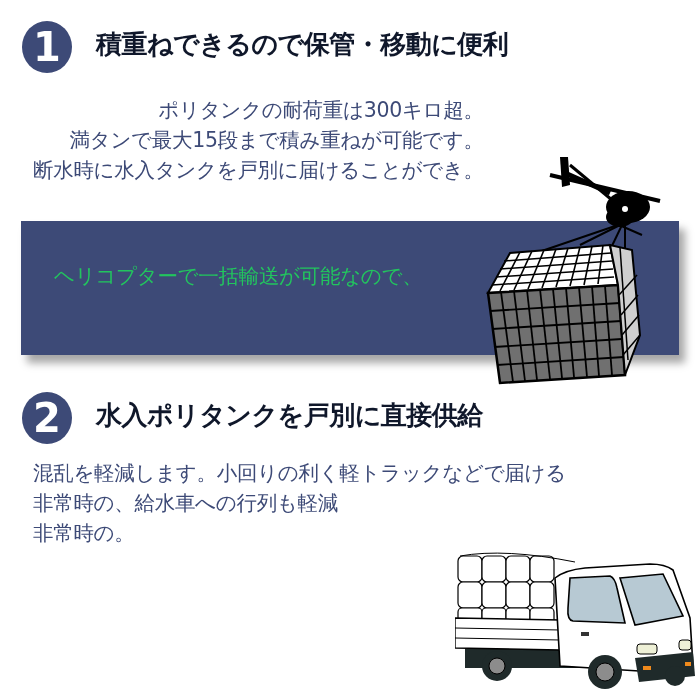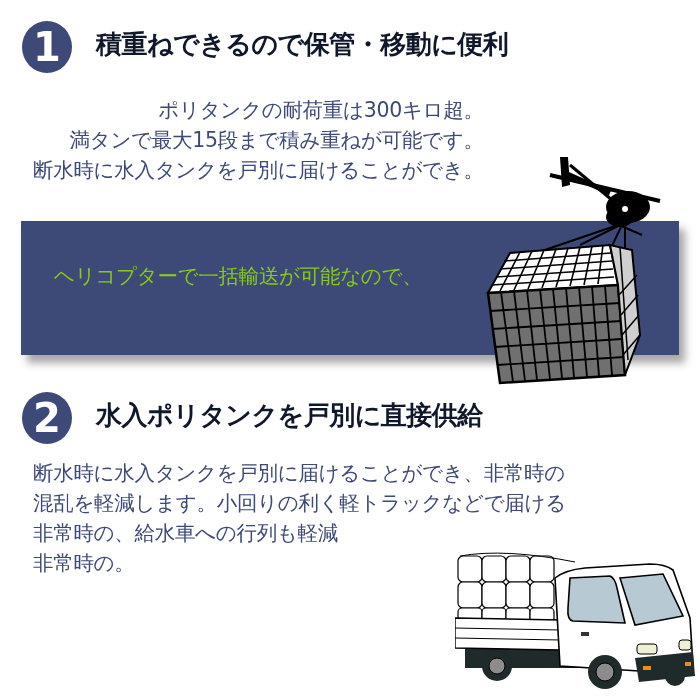--- a/index.html
+++ b/index.html
@@ -22,21 +22,21 @@
     position:absolute; font-size:20.5px; line-height:30px; color:#3d4a77;
     white-space:nowrap; letter-spacing:-0.3px;
   }
   .body-text div { height:30px; }
   .banner {
     position:absolute; left:21px; top:221px; width:658px; height:134px;
     background:#3d4a77;
     box-shadow: 6px 8px 8px rgba(0,0,0,0.35);
   }
   .banner-text {
-    position:absolute; left:33px; top:40px; color:#84cc16; font-size:20.5px;
+    position:absolute; left:33px; top:40px; color:#22c55e; font-size:20.5px;
     line-height:30px; white-space:nowrap; letter-spacing:-0.3px;
   }
   .illus { position:absolute; }
 </style>
 </head>
 <body>
 
 <div class="num-circle" style="left:22px; top:21px;">
   <span>1</span>
 </div>
@@ -115,21 +115,20 @@
     <line x1="150" y1="102" x2="158" y2="215"></line>
   </g>
 </svg>
 
 <div class="num-circle" style="left:22px; top:392px;">
   <span>2</span>
 </div>
 <div class="heading" style="left:84px; top:402px;">水入ポリタンクを戸別に直接供給</div>
 
 <div class="body-text" style="left:33px; top:458px;">
-  <div>断水時に水入タンクを戸別に届けることができ、非常時の</div>
   <div>混乱を軽減します。小回りの利く軽トラックなどで届ける</div>
   <div>非常時の、給水車への行列も軽減</div>
   <div>非常時の。</div>
 </div>
 
 <svg class="illus" style="left:455px; top:548px;" width="245" height="145" viewBox="0 0 245 145">
 
   <g fill="#ffffff" stroke="#000" stroke-width="1.2">
     <rect x="3" y="8" width="24" height="26" rx="5"></rect>
     <rect x="27" y="8" width="24" height="26" rx="5"></rect>

